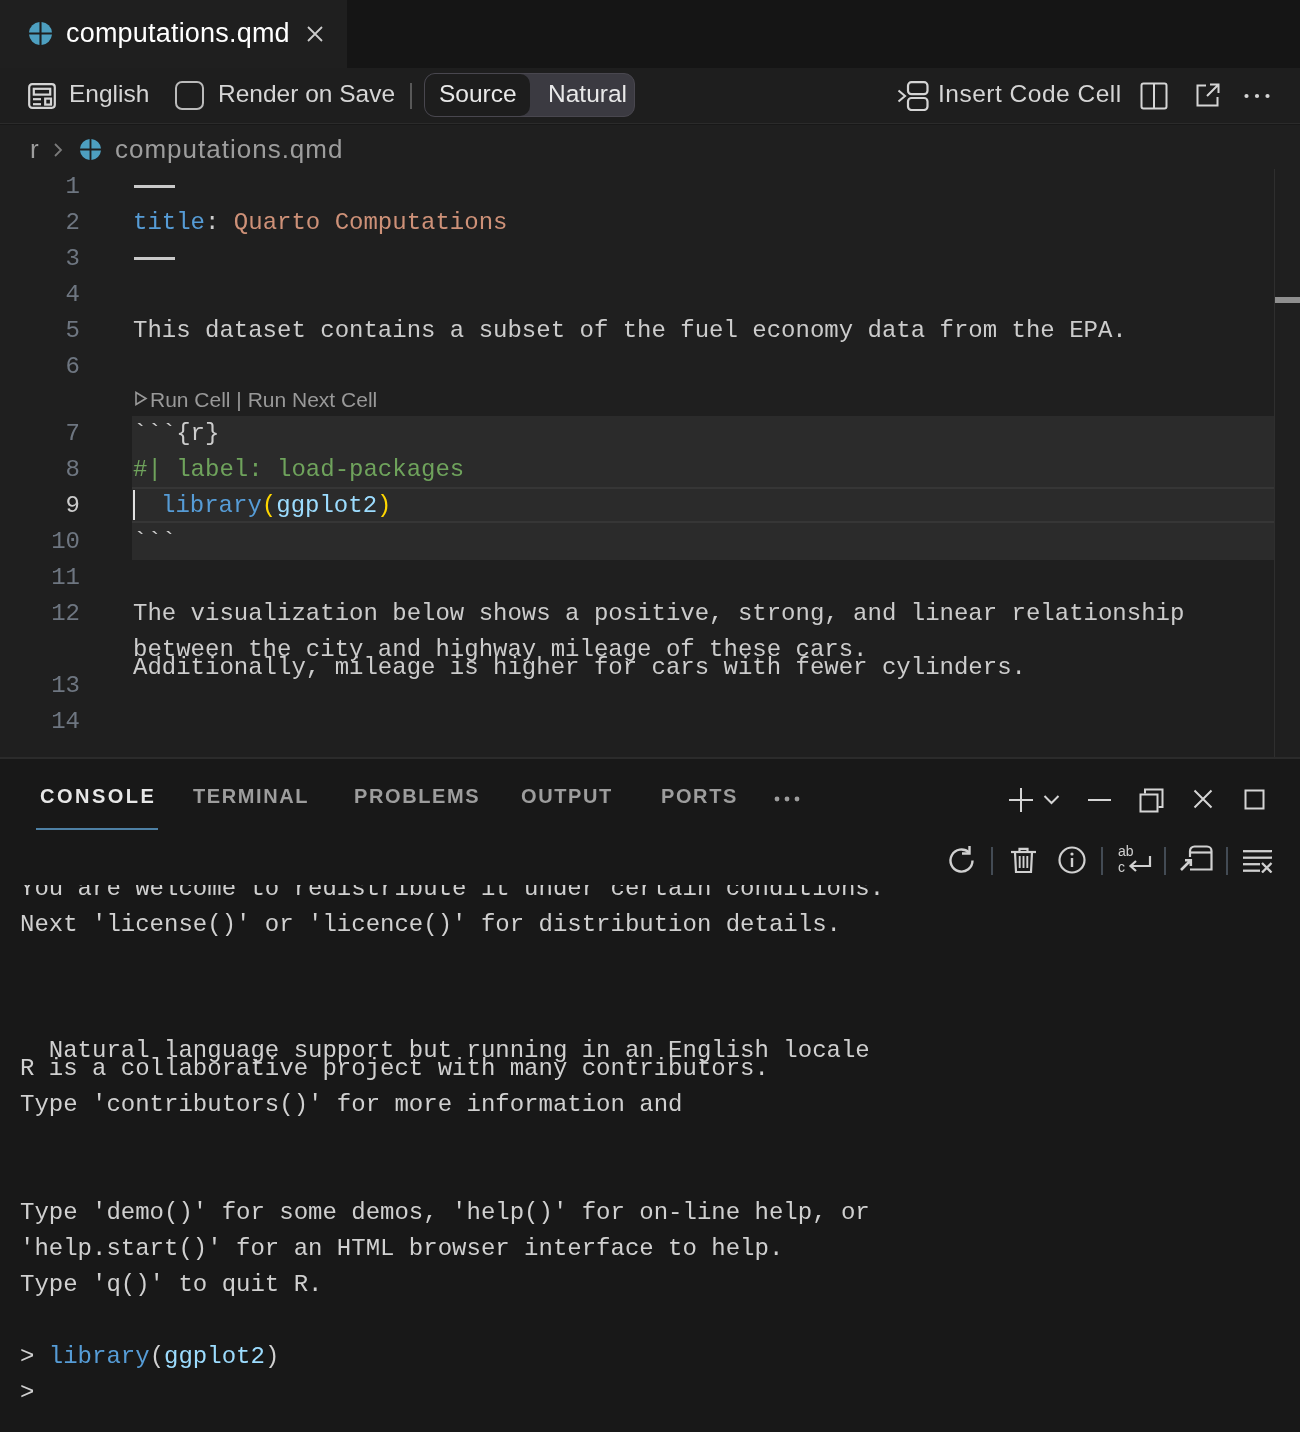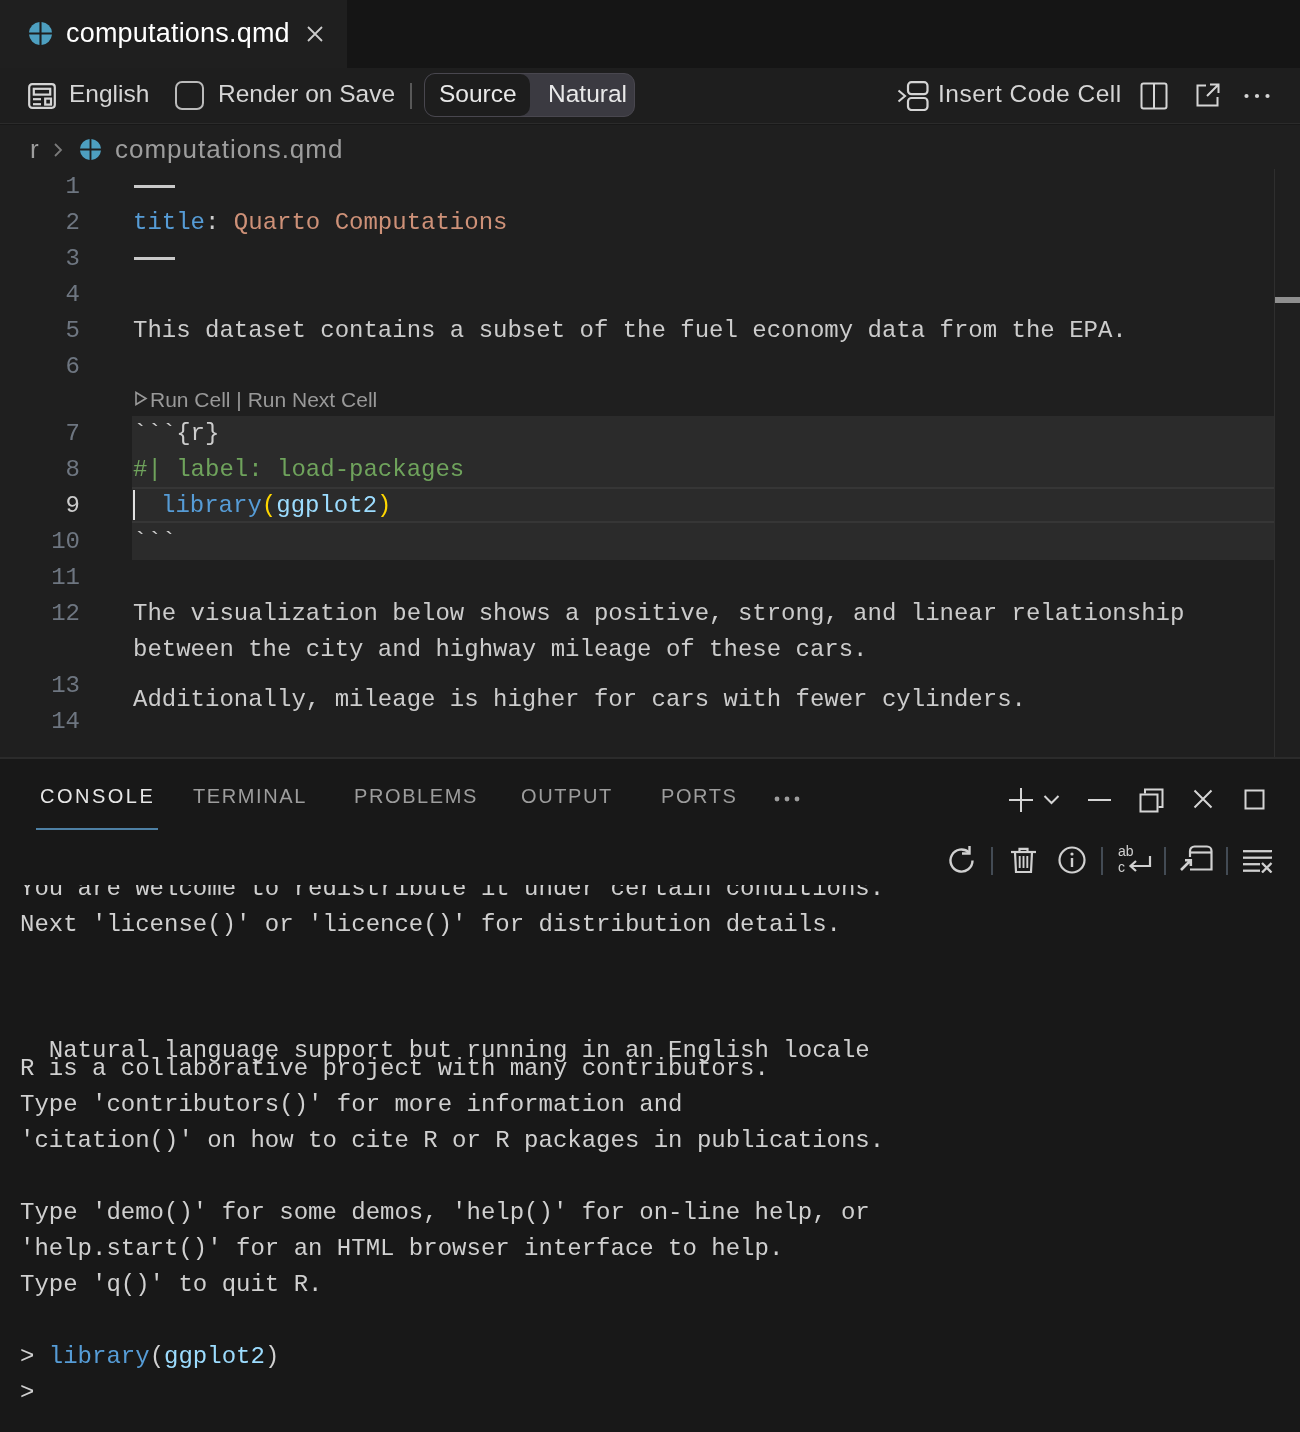--- a/index.html
+++ b/index.html
@@ -23,21 +23,21 @@
   .cl { position:absolute; left:133px; font-family:"Liberation Mono", monospace; font-size:24px; line-height:36px; color:#cccccc; white-space:pre; }
   .cl span { white-space:pre; }
   .blue { color:#569cd6; }
   .lblue { color:#9cdcfe; }
   .orange { color:#ce9178; }
   .green { color:#6fa35c; }
   .gold { color:#ffd700; }
 
   
   #panel { position:absolute; left:0; top:757px; width:1300px; height:675px; background:#181818; border-top:2px solid #2b2b2b; }
-  .ptab { position:absolute; top:26px; font-size:20px; letter-spacing:1.6px; color:#9d9d9d; white-space:pre; }
+  .ptab { position:absolute; top:26px; font-size:20px; letter-spacing:1.6px; color:#9d9d9d; white-space:pre;font-weight:bold; }
   .ptab.active { color:#e7e7e7; letter-spacing:2.5px; }
   #console-text { position:absolute; left:0; top:126px; width:1300px; height:547px; overflow:hidden; }
   .con { position:absolute; left:20px; font-family:"Liberation Mono", monospace; font-size:24px; line-height:36px; color:#d0d0d0; white-space:pre; }
 </style>
 </head>
 <body>
 
 <div id="tabstrip">
   <div id="tab">
     <svg class="abs" style="left:29px; top:22px;" width="23" height="23" viewBox="0 0 22 22">
@@ -137,21 +137,21 @@
   <div class="abs" style="left:134px; top:60px; width:41px; height:3px; background:#c9c9c9;"></div>
   <div class="cl" style="top:80px;"><span class="blue">title</span>: <span class="orange">Quarto Computations</span></div>
   <div class="abs" style="left:134px; top:132px; width:41px; height:3px; background:#c9c9c9;"></div>
   <div class="cl" style="top:188px;">This dataset contains a subset of the fuel economy data from the EPA.</div>
   <div class="cl" style="top:291px;">```{r}</div>
   <div class="cl" style="top:327px;"><span class="green">#| label: load-packages</span></div>
   <div class="cl" style="top:363px;margin-left:28px;"><span class="blue">library</span><span class="gold">(</span><span class="lblue">ggplot2</span><span class="gold">)</span></div>
   <div class="cl" style="top:399px;">```</div>
   <div class="cl" style="top:471px;">The visualization below shows a positive, strong, and linear relationship</div>
   <div class="cl" style="top:507px;">between the city and highway mileage of these cars.</div>
-  <div class="cl" style="top:557px;">Additionally, mileage is higher for cars with fewer cylinders.</div>
+  <div class="cl" style="top:525px;">Additionally, mileage is higher for cars with fewer cylinders.</div>
 
   <div class="abs" style="left:1274px; top:44px; width:1px; height:588px; background:#2f2f2f;"></div>
   <div class="abs" style="left:1275px; top:172px; width:25px; height:6px; background:#8f8f8f;"></div>
 </div>
 
 <div id="panel">
   <span class="ptab active" style="left:40px;">CONSOLE</span>
   <div class="abs" style="left:36px; top:69px; width:122px; height:2px; background:#4e80a4;"></div>
   <span class="ptab" style="left:193px;">TERMINAL</span>
   <span class="ptab" style="left:354px;">PROBLEMS</span>
@@ -221,20 +221,19 @@
     <line x1="0" y1="20.7" x2="17" y2="20.7" stroke="#d0d0d0" stroke-width="2.3"></line>
     <path d="M19 13 L28.5 22.5 M28.5 13 L19 22.5" stroke="#d0d0d0" stroke-width="2.3" fill="none"></path>
   </svg>
 
   <div id="console-text">
     <div class="con" style="top:-14px;">You are welcome to redistribute it under certain conditions.</div>
     <div class="con" style="top:22px;">Next 'license()' or 'licence()' for distribution details.</div>
     <div class="con" style="top:100px;margin-top:48px;">  Natural language support but running in an English locale</div>
     <div class="con" style="top:166px;text-align:center;">R is a collaborative project with many contributors.</div>
     <div class="con" style="top:202px;">Type 'contributors()' for more information and</div>
-    <div class="con" style="top:238px;">'citation()' on how to cite R or R packages in publications.</div>
     <div class="con" style="top:310px;">Type 'demo()' for some demos, 'help()' for on-line help, or</div>
     <div class="con" style="top:346px;">'help.start()' for an HTML browser interface to help.</div>
     <div class="con" style="top:382px;">Type 'q()' to quit R.</div>
     <div class="con" style="top:454px;">&gt; <span class="blue">library</span>(<span class="lblue">ggplot2</span>)</div>
     <div class="con" style="top:490px;">&gt;</div>
   </div>
 </div>
 
 </body></html>

